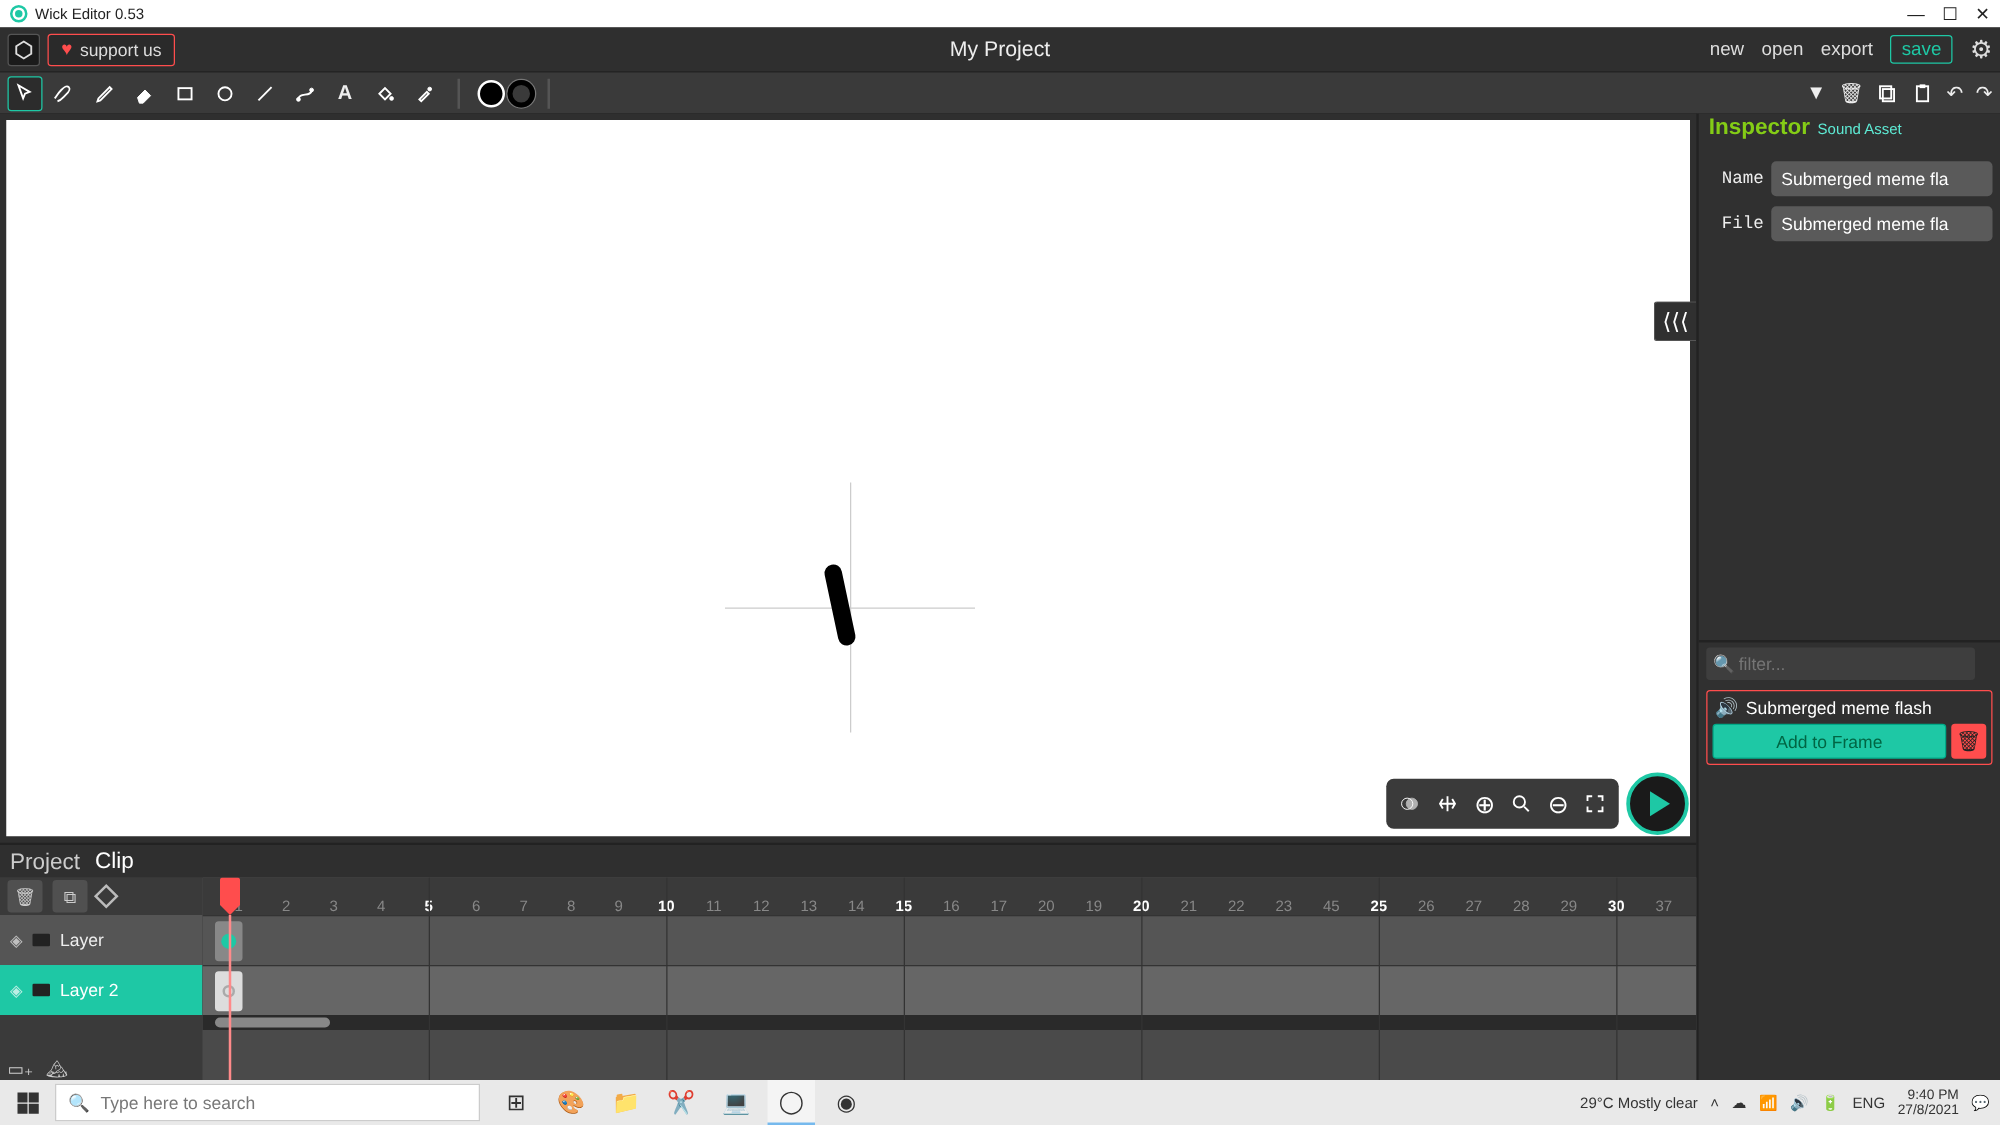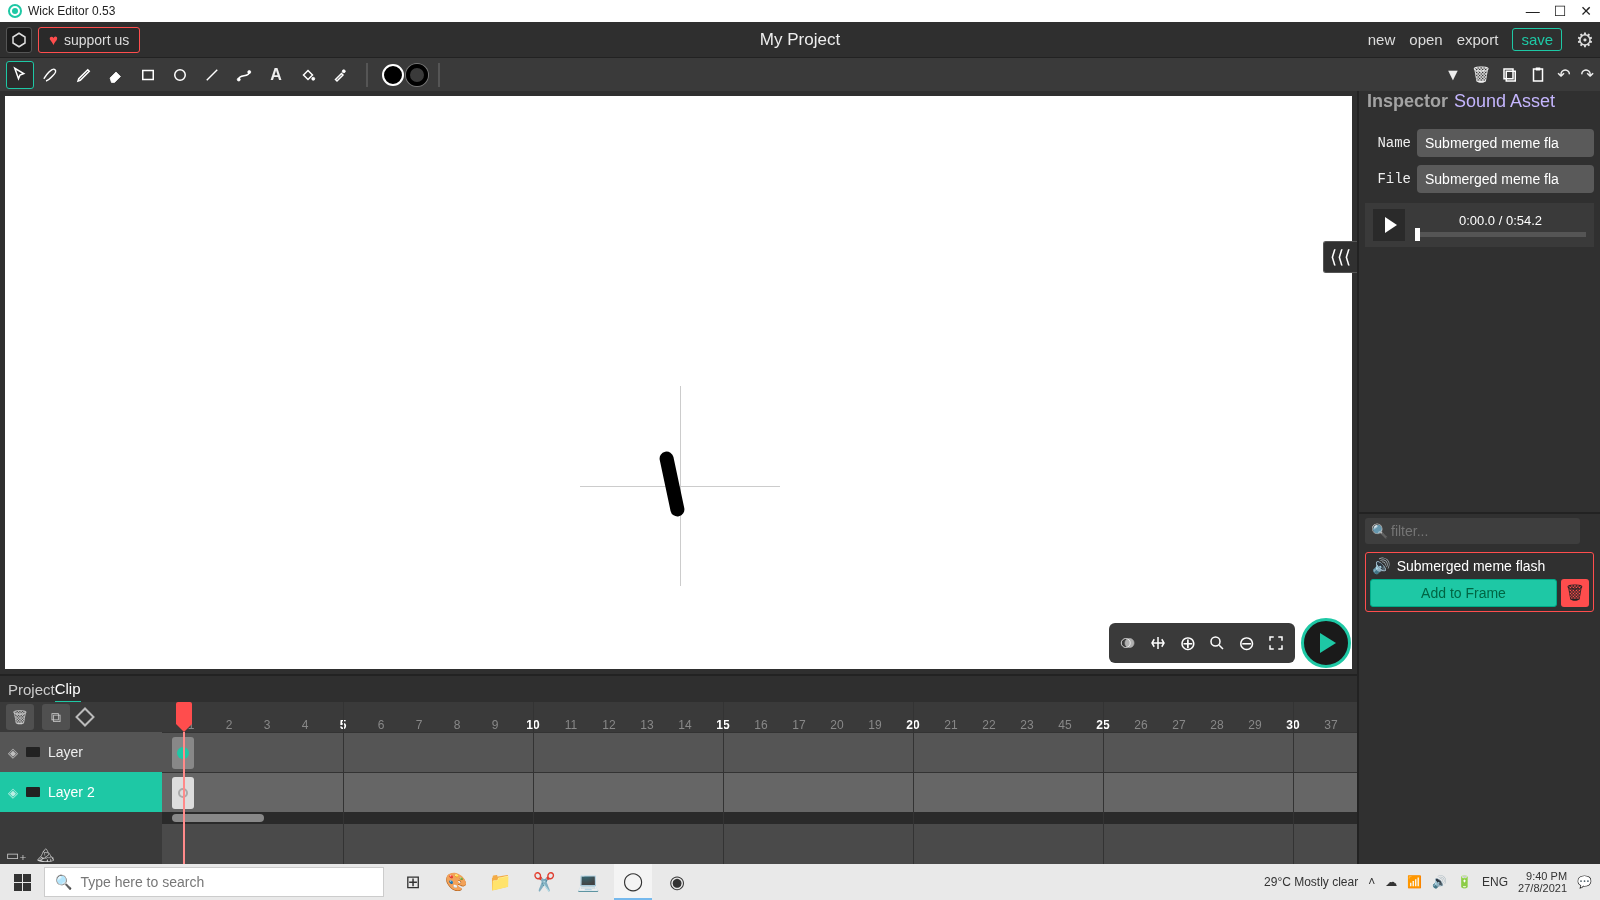--- a/index.html
+++ b/index.html
@@ -45,21 +45,21 @@
 
 
 .canvas-ctrls { position:absolute; right:6px; bottom:6px; display:flex; align-items:center; gap:6px;}
 .ctrl-strip{ background:#3a3a3a; border-radius:6px; height:40px; display:flex; align-items:center; padding:0 10px; gap:12px; color:#fff;}
 .ctrl-strip span{cursor:pointer; font-size:18px; display:flex;align-items:center;}
 .play-big{ width:50px;height:50px;border-radius:50%; background:#1a1a1a; border:3px solid #1ec8a5; display:flex;align-items:center;justify-content:center; cursor:pointer;}
 .play-big:before{content:"";border-left:16px solid #1ec8a5;border-top:10px solid transparent;border-bottom:10px solid transparent;margin-left:4px;}
 
 
 .timeline-wrap { height:190px; background:#2f2f2f; display:flex; flex-direction:column; border-top:2px solid #222;}
-.tl-tabs { display:flex; padding:4px 8px 0; font-size:15px; color:#ccc; height:26px; align-items:center;}
+.tl-tabs { display:flex; gap:12px; padding:4px 8px 0; font-size:18px; color:#ccc; height:26px; align-items:center;}
 .tl-tabs .tab{cursor:pointer; padding-bottom:4px;}
 .tl-tabs .tab.active{ color:#fff; border-bottom:2px solid #1ec8a5;}
 .tl-body{ flex:1; display:flex; background:#3a3a3a;}
 .tl-left{ width:162px; background:#3a3a3a; display:flex;flex-direction:column;}
 .tl-left-top{ height:30px; display:flex; align-items:center; gap:8px; padding:0 6px;}
 .tl-left-top .ic{ width:28px;height:26px; background:#505050; border-radius:3px; display:flex;align-items:center;justify-content:center;color:#ccc;cursor:pointer;font-size:14px;}
 .tl-left-top .diamond{ width:14px;height:14px; border:2px solid #bbb; transform:rotate(45deg);}
 .layer-row{ height:40px; display:flex; align-items:center; padding:0 8px; gap:8px; background:#555; color:#eee; font-size:14px;}
 .layer-row.active{ background:#1ec8a5; color:#fff;}
 .layer-row .eye{font-size:13px;opacity:.7;}
@@ -79,22 +79,22 @@
 .frame-cell.filled .dot{width:12px;height:12px;border-radius:50%;background:#1ec8a5;}
 .frame-cell.empty{background:#ddd;}
 .frame-cell.empty .dot{width:10px;height:10px;border-radius:50%;border:2px solid #aaa;background:none;}
 .tl-scroll{ height:12px; background:#2a2a2a; position:relative;}
 .tl-scroll .thumb{ position:absolute; left:10px; top:2px; width:92px; height:8px; background:#888; border-radius:4px;}
 .major-line{ position:absolute; top:0; bottom:0; width:1px; background:#333;}
 
 
 .right-panel{ background:#303030; color:#ddd; display:flex; flex-direction:column; border-left:2px solid #222;}
 .insp-header{ height:34px; display:flex; align-items:baseline; padding:0 8px; gap:6px;}
-.insp-header .h1{ font-size:18px; font-weight:bold; color:#a3a3a3;}
-.insp-header .h2{ font-size:18px; color:#c4b5fd;}
+.insp-header .h1{ font-size:18px; font-weight:bold; color:#84cc16;}
+.insp-header .h2{ font-size:12px; color:#5eead4;}
 .field-row{ display:flex; align-items:center; padding:4px 6px; gap:6px;}
 .field-row label{ font-size:14px; color:#eee; min-width:46px; text-align:right;font-family:Liberation Mono, monospace;}
 .field-row .inp{ flex:1; height:28px; background:#5a5a5a; border-radius:4px; padding:0 8px; color:#fff; font-size:14px; border:none; outline:none; overflow:hidden; white-space:nowrap; line-height:28px;}
 .sound-player{ margin:6px 6px 0; height:44px; background:#3a3a3a; display:flex; align-items:center; gap:10px; padding:0 8px;}
 .sound-player .playbtn{ width:32px;height:32px;background:#2a2a2a;display:flex;align-items:center;justify-content:center;cursor:pointer;}
 .sound-player .playbtn:before{content:"";border-left:12px solid #fff;border-top:8px solid transparent;border-bottom:8px solid transparent;margin-left:3px;}
 .sound-player .meta{ flex:1; display:flex; flex-direction:column; gap:4px;}
 .sound-player .time{ font-size:13px; color:#fff; text-align:center;}
 .sound-player .bar{ height:5px; background:#555; position:relative;}
 .sound-player .bar .pos{ position:absolute; left:0; top:-4px; width:5px; height:13px; background:#fff;}
@@ -393,29 +393,20 @@
           <span class="h2">Sound Asset</span>
         </div>
         <div class="field-row">
           <label>Name</label>
           <div class="inp">Submerged meme fla</div>
         </div>
         <div class="field-row">
           <label>File</label>
           <div class="inp">Submerged meme fla</div>
         </div>
-        <div class="sound-player">
-          <div class="playbtn"></div>
-          <div class="meta">
-            <div class="time">0:00.0 / 0:54.2</div>
-            <div class="bar">
-                <div class="pos"></div>
-              </div>
-          </div>
-        </div>
       </div>
 
       <div class="library-area asset-lib">
         <div class="filter-row">
           <div class="wrap">
             <span class="mag">🔍</span>
             <input class="search" placeholder="filter..." style="">
           </div>
         </div>
         <div class="lib-body">

